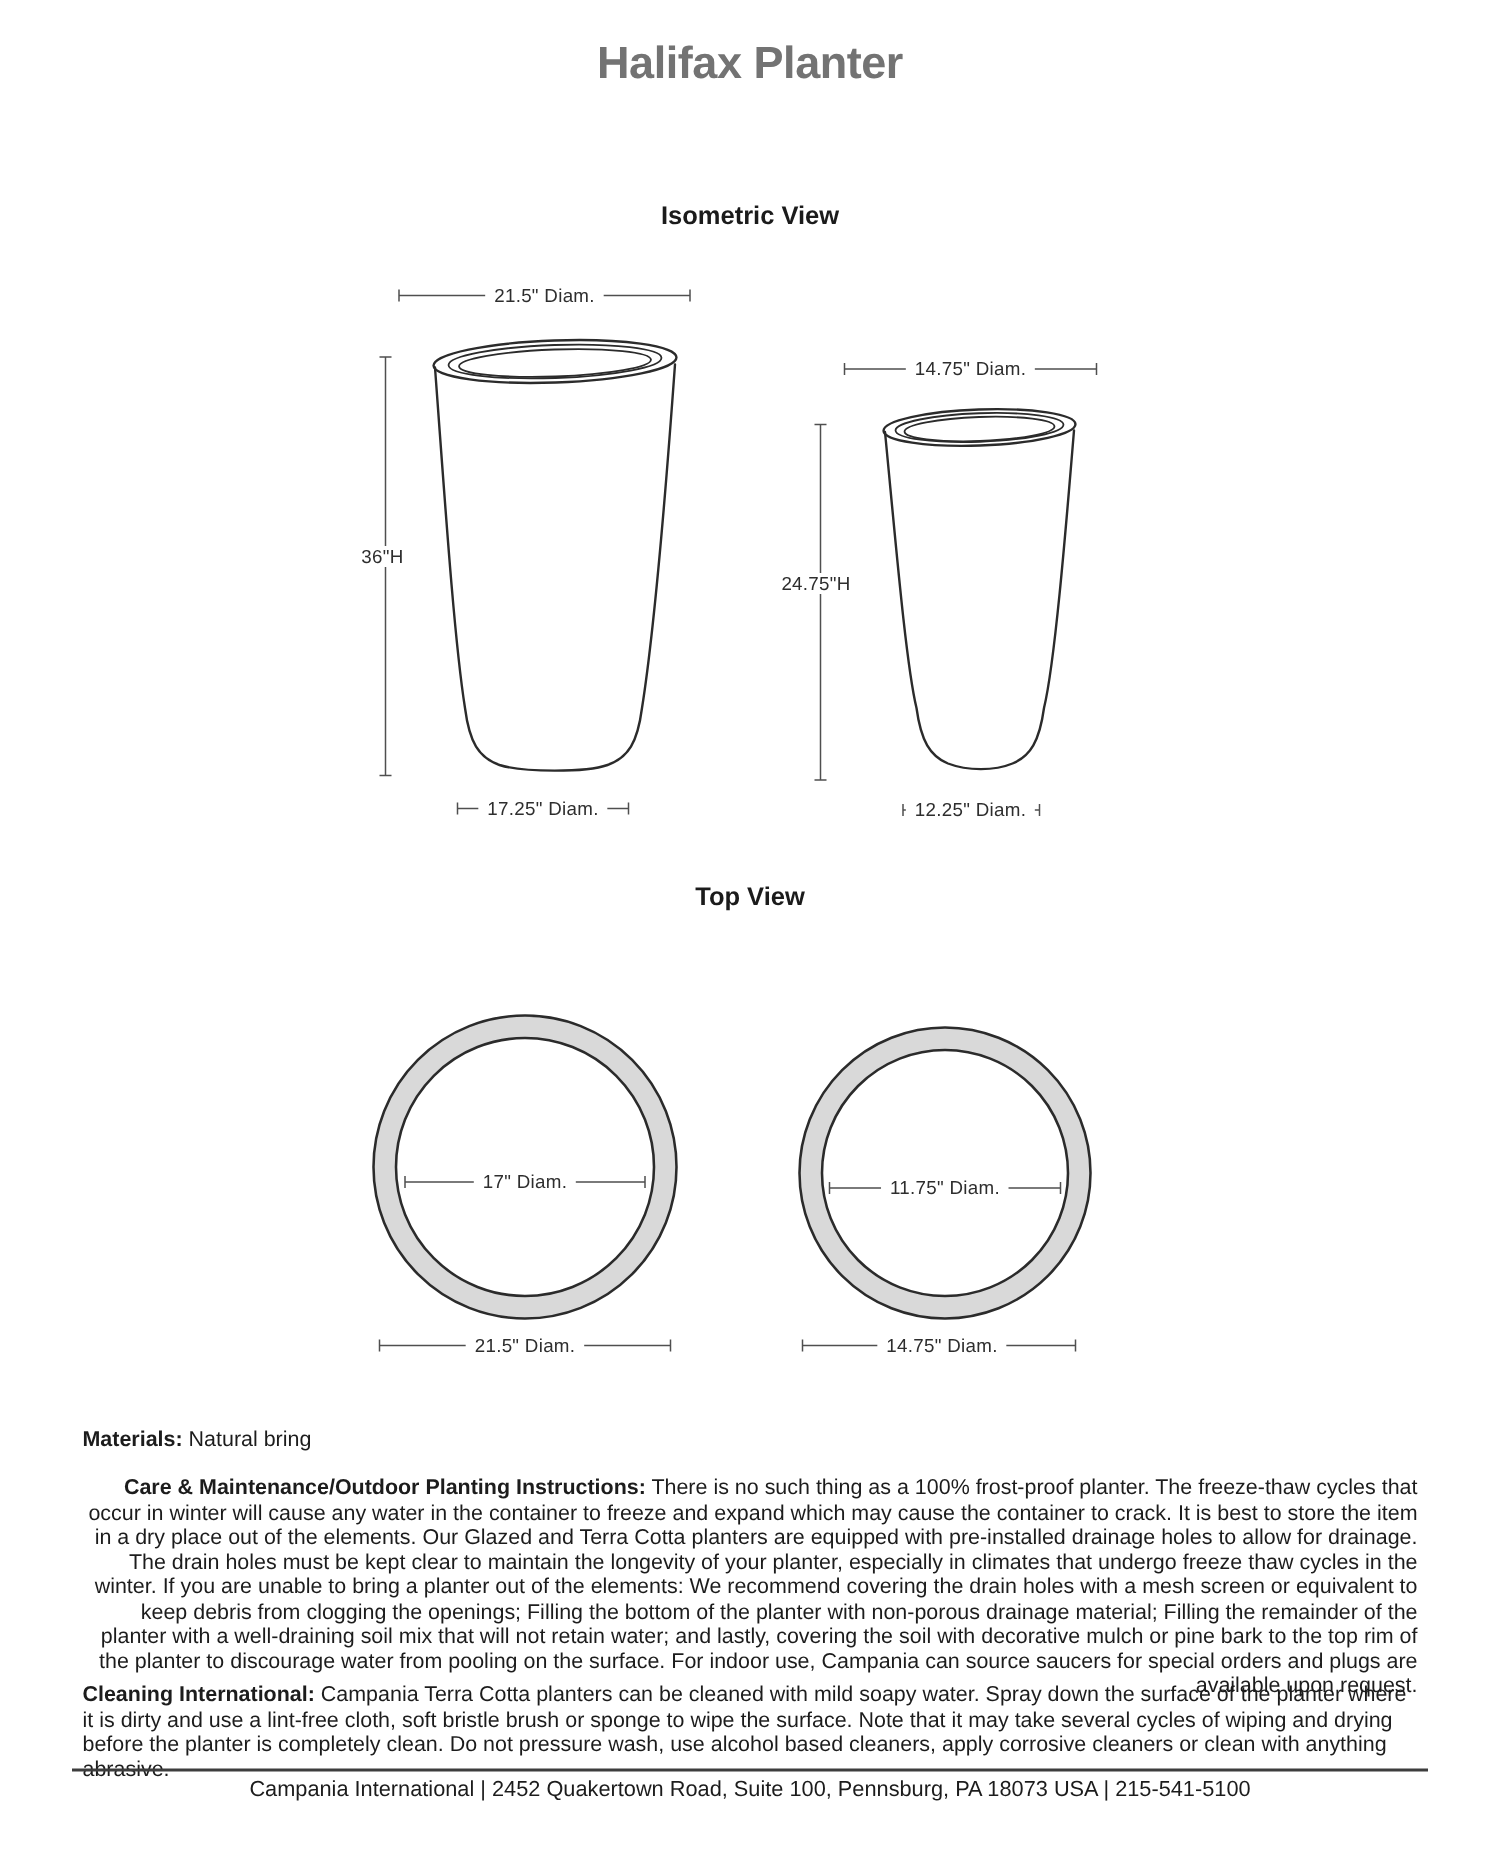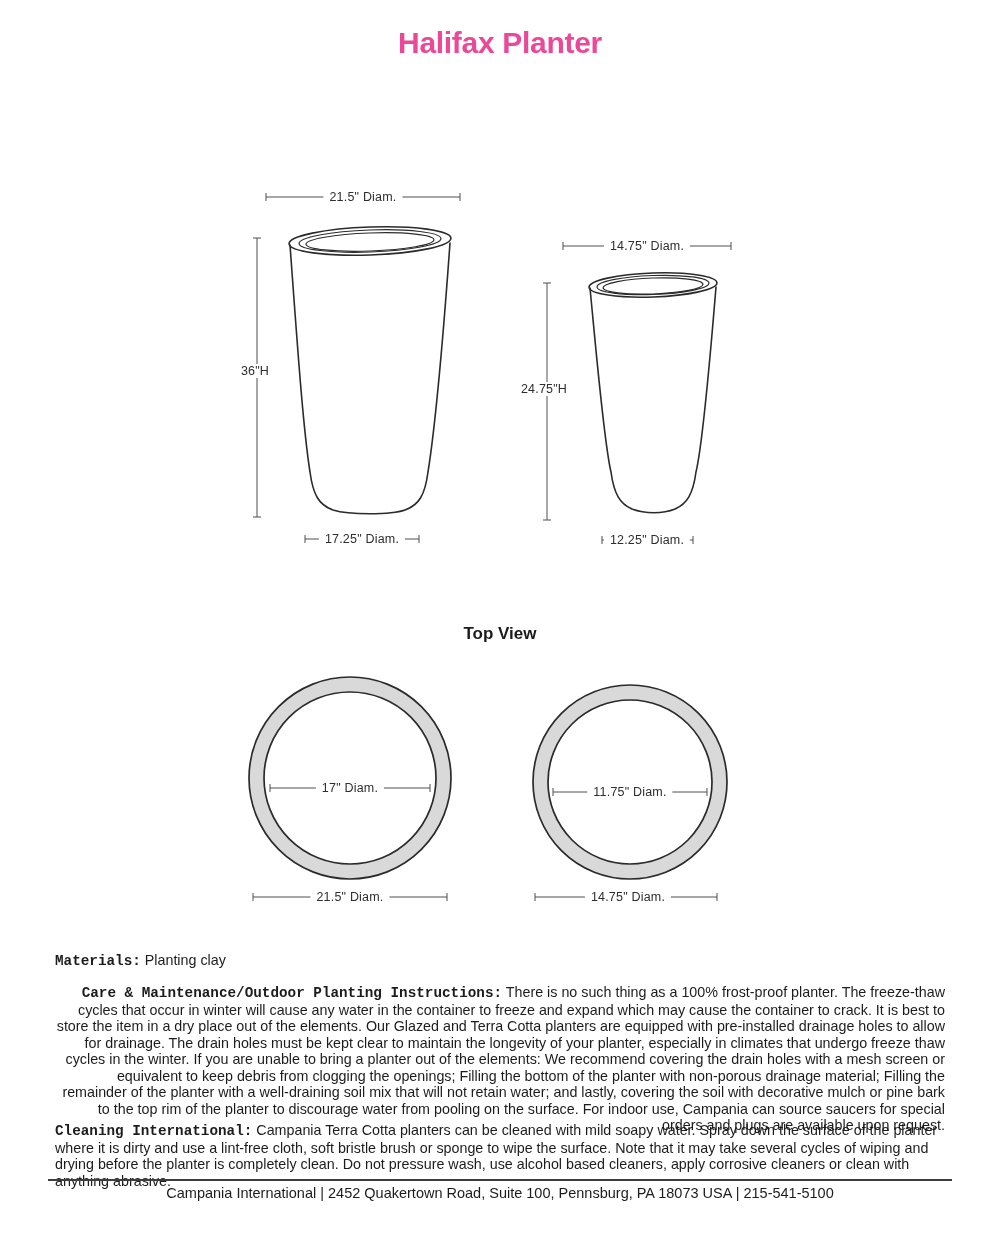--- a/index.html
+++ b/index.html
@@ -2,53 +2,54 @@
 <html><head>
 <meta charset="utf-8">
 <style>
   html,body{margin:0;padding:0;background:#fff;}
   .page{
     position:relative;width:1000px;height:1250px;margin:0 auto;background:#fff;
     font-family:"Liberation Sans",sans-serif;color:#1c1c1c;overflow:hidden;
   }
   .page-title{
     position:absolute;top:26px;left:0;width:100%;text-align:center;
-    font-size:30px;font-weight:700;letter-spacing:-0.3px;color:#ec4899;
+    font-size:30px;font-weight:700;letter-spacing:-0.3px;color:#737373;
   }
   .section-heading{
     position:absolute;left:0;width:100%;text-align:center;
     font-size:17px;font-weight:700;color:#1b1b1b;
   }
   #iso-heading{top:134px;}
-  #top-heading{top:588px;margin-top:36px;}
+  #top-heading{top:588px;}
   .drawing-svg{position:absolute;top:0;left:0;pointer-events:none;}
   .dim-label{
     position:absolute;transform:translate(-50%,-50%);
     background:#fff;padding:0 6px;white-space:nowrap;
     font-size:12.5px;color:#2e2e2e;letter-spacing:0.2px;
   }
   .textblock{position:absolute;left:55px;right:55px;font-size:14.3px;line-height:16.5px;color:#1c1c1c;}
-  .textblock b{font-weight:700;font-family:Liberation Mono, monospace;}
+  .textblock b{font-weight:700;}
   #materials-block{top:952px;}
   #care-block{top:984px;text-align:right;}
   #cleaning-block{top:1122px;}
   .footer-rule{position:absolute;top:1179px;left:48px;right:48px;border-top:2px solid #3d3d3d;}
   .footer-line{position:absolute;left:0;width:100%;text-align:center;font-size:14.5px;color:#1c1c1c;}
   #footer-line1{top:1185px;}
   #footer-line2{top:1202px;}
   .footer-link{color:#4a7fc1;text-decoration:underline;}
   .footer-sep{margin:0 4px;}
 </style>
 </head>
 <body>
 
 <div class="page">
 
   <div class="page-title">Halifax Planter</div>
 
+  <div id="iso-heading" class="section-heading">Isometric View</div>
   <div id="top-heading" class="section-heading">Top View</div>
 
   <svg class="drawing-svg" width="1000" height="950" viewBox="0 0 1000 950">
 
     <g fill="none" stroke="#2b2b2b" stroke-width="1.6" stroke-linecap="round">
       <path d="M 290 245
                C 297 340, 303 428, 310 472
                C 313 495, 319 505, 333 510
                C 349 515, 391 515, 405 510
                C 419 505, 425 495, 428 472
@@ -107,21 +108,21 @@
   <span class="dim-label" style="left:544px;top:389px;">24.75"H</span>
   <span class="dim-label" style="left:647px;top:540px;">12.25" Diam.</span>
 
   <span class="dim-label" style="left:350px;top:788px;">17" Diam.</span>
   <span class="dim-label" style="left:350px;top:897px;">21.5" Diam.</span>
   <span class="dim-label" style="left:630px;top:792px;">11.75" Diam.</span>
   <span class="dim-label" style="left:628px;top:897px;">14.75" Diam.</span>
 
   <div id="materials-block" class="textblock">
     <b>Materials:</b>
-    <span>Planting clay</span>
+    <span>Natural bring</span>
   </div>
 
   <div id="care-block" class="textblock">
     <b>Care &amp; Maintenance/Outdoor Planting Instructions:</b>
     <span>There is no such thing as a 100% frost-proof planter. The freeze-thaw cycles that occur in winter will cause any water in the container to freeze and expand which may cause the container to crack. It is best to store the item in a dry place out of the elements. Our Glazed and Terra Cotta planters are equipped with pre-installed drainage holes to allow for drainage. The drain holes must be kept clear to maintain the longevity of your planter, especially in climates that undergo freeze thaw cycles in the winter. If you are unable to bring a planter out of the elements: We recommend covering the drain holes with a mesh screen or equivalent to keep debris from clogging the openings; Filling the bottom of the planter with non-porous drainage material; Filling the remainder of the planter with a well-draining soil mix that will not retain water; and lastly, covering the soil with decorative mulch or pine bark to the top rim of the planter to discourage water from pooling on the surface. For indoor use, Campania can source saucers for special orders and plugs are available upon request.</span>
   </div>
 
   <div id="cleaning-block" class="textblock">
     <b>Cleaning International:</b>
     <span>Campania Terra Cotta planters can be cleaned with mild soapy water. Spray down the surface of the planter where it is dirty and use a lint-free cloth, soft bristle brush or sponge to wipe the surface. Note that it may take several cycles of wiping and drying before the planter is completely clean. Do not pressure wash, use alcohol based cleaners, apply corrosive cleaners or clean with anything abrasive.</span>

